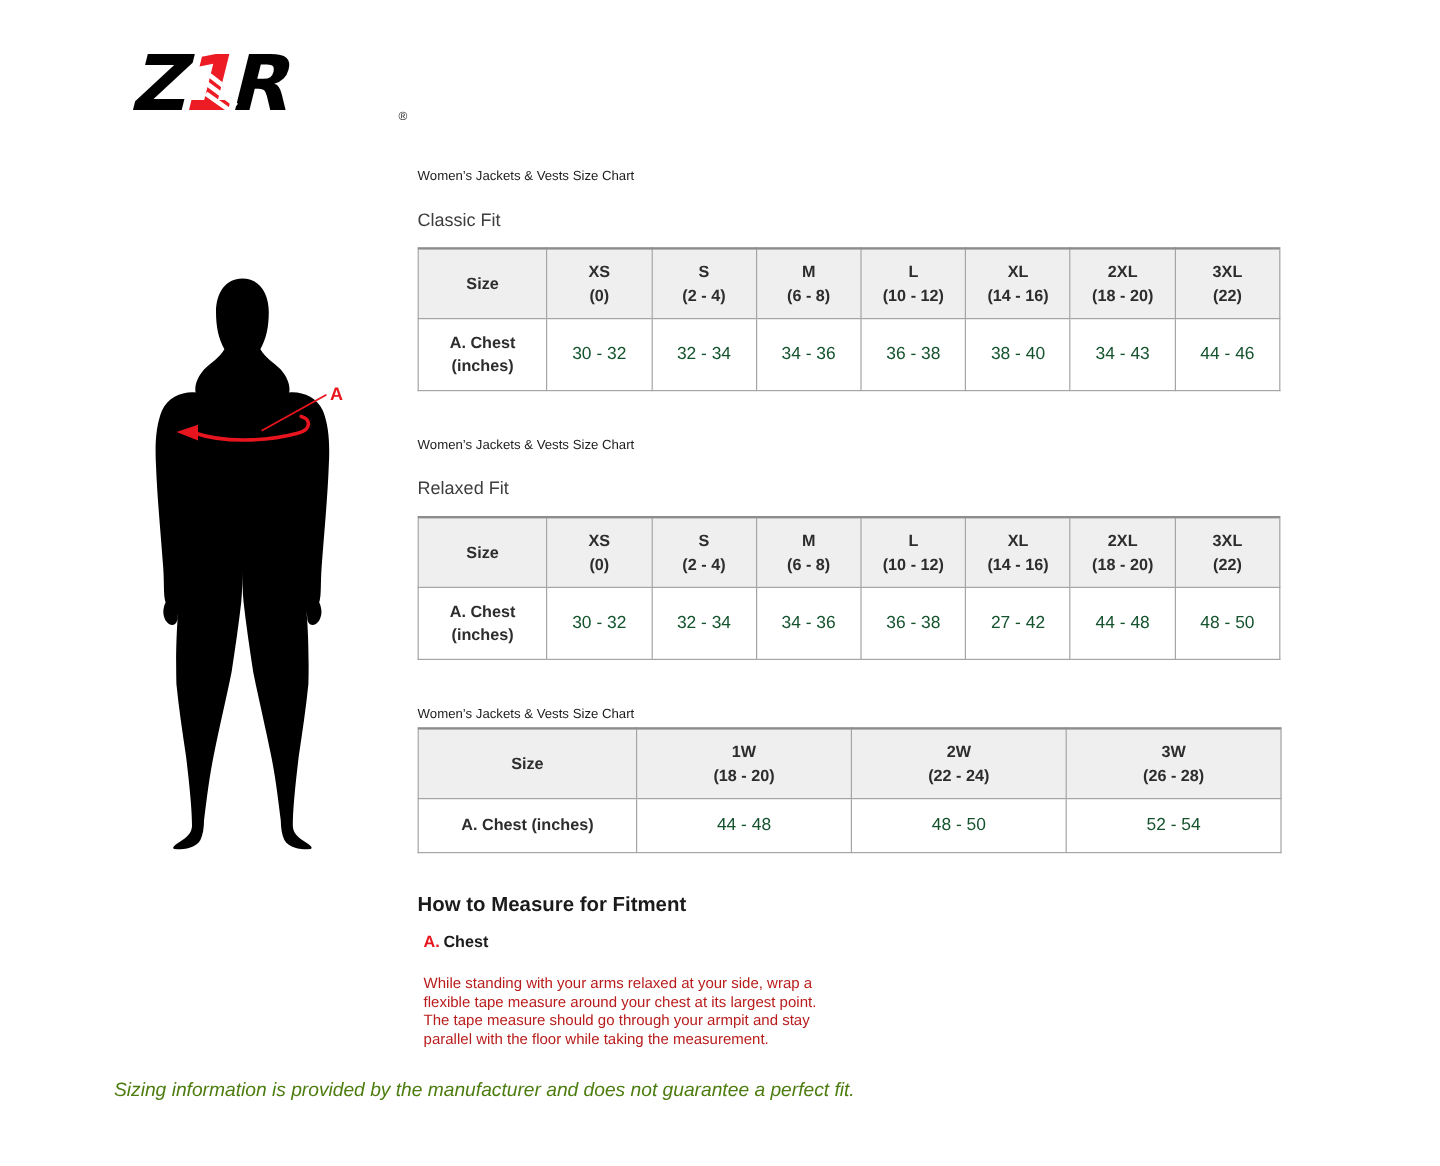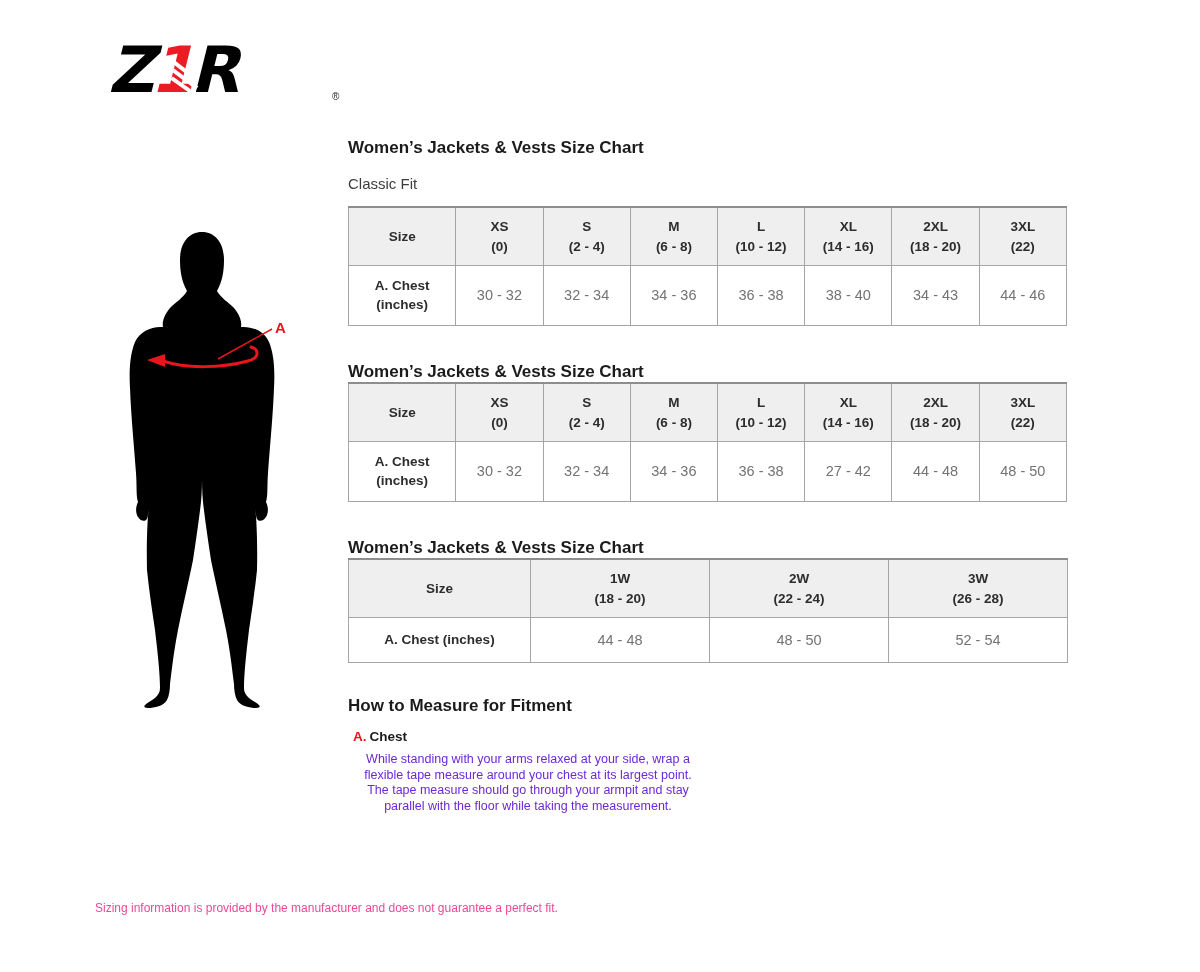--- a/index.html
+++ b/index.html
@@ -9,47 +9,47 @@
   }
   
   .logo { position:absolute; left:106px; top:36px; width:240px; height:70px; }
   
   .figure { position:absolute; left:118px; top:230px; width:178px; height:478px; }
   
   .content { position:absolute; left:348px; top:0; width:722px; }
   .chart-block { margin:0; }
   .mt-first { margin-top:137px; }
   .mt-next  { margin-top:35px; }
-  .chart-title { margin:0; font-size:17px; line-height:21px; font-weight:700; color:#1b1b1b; }
+  .chart-title { margin:0; font-size:11px; line-height:21px; font-weight:400; color:#1b1b1b; }
   .chart-subtitle { margin:16px 0 12px 0; font-size:15px; line-height:20px; color:#3d3d3d; }
   table.size-table {
     width:719px; border-collapse:collapse; table-layout:fixed;
     border:1px solid #9e9e9e; border-top:2px solid #8d8d8d;
   }
   .size-table th, .size-table td {
     border:1px solid #a5a5a5; text-align:center; vertical-align:middle; padding:0;
   }
   .size-table th {
     background:#efefef; font-size:13.5px; font-weight:700; color:#2d2d2d; line-height:1.45;
   }
-  .size-table td { font-size:14.5px; color:#737373; line-height:1.4; }
+  .size-table td { font-size:14.5px; color:#14532d; line-height:1.4; }
   .size-table td.label-cell { font-weight:700; font-size:13.5px; color:#2d2d2d; }
   .t7 th { height:57px; } .t7 td { height:59px; }
   .t3 th { height:57px; } .t3 td { height:44px; }
   .t7 col.c0 { width:107px; } .t7 col.cn { width:87px; }
   .t3 col.c0 { width:182px; } .t3 col.cn { width:179px; }
   .cell-l2:empty { display:none; }
   
   .measure-heading { margin:32px 0 0 0; font-size:17px; line-height:21px; font-weight:700; color:#1b1b1b; }
   .measure-item { margin:12px 0 0 5px; }
   .measure-name { font-size:13.5px; line-height:17px; font-weight:700; color:#1b1b1b; }
   .measure-letter { color:#e8151e; margin-right:3px; }
-  .measure-desc { width:350px; margin-top:7px; font-size:12.5px; line-height:15.5px; color:#6d28d9;text-align:center; }
-  
-  .footer { position:absolute; left:95px; top:901px; font-size:12px; line-height:15.5px; color:#ec4899; }
+  .measure-desc { width:350px; margin-top:19px; font-size:12.5px; line-height:15.5px; color:#b91c1c; }
+  
+  .footer { position:absolute; left:95px; top:901px; font-size:16px; line-height:15.5px; color:#4d7c0f;font-style:italic; }
 </style>
 </head>
 <body>
 
 <div class="logo">
   <svg width="240" height="70" viewBox="0 0 240 70">
     <g transform="translate(12,0) skewX(-14)" font-family="'DejaVu Sans', sans-serif" font-weight="bold" font-size="64">
       <text x="4" y="56" fill="#000000">Z</text>
       <text x="46" y="56" fill="#ed1c24">1</text>
       <text x="86" y="56" fill="#000000">R</text>
@@ -182,20 +182,21 @@
           <td>38 - 40</td>
           <td>34 - 43</td>
           <td>44 - 46</td>
         </tr>
       </tbody>
     </table>
   </section>
 
   <section class="chart-block mt-next">
     <h2 class="chart-title">Women’s Jackets &amp; Vests Size Chart</h2>
+    <div class="chart-subtitle">Relaxed Fit</div>
     <table class="size-table t7">
       <colgroup>
           <col class="c0">
           <col class="cn">
           <col class="cn">
           <col class="cn">
           <col class="cn">
           <col class="cn">
           <col class="cn">
           <col class="cn">

